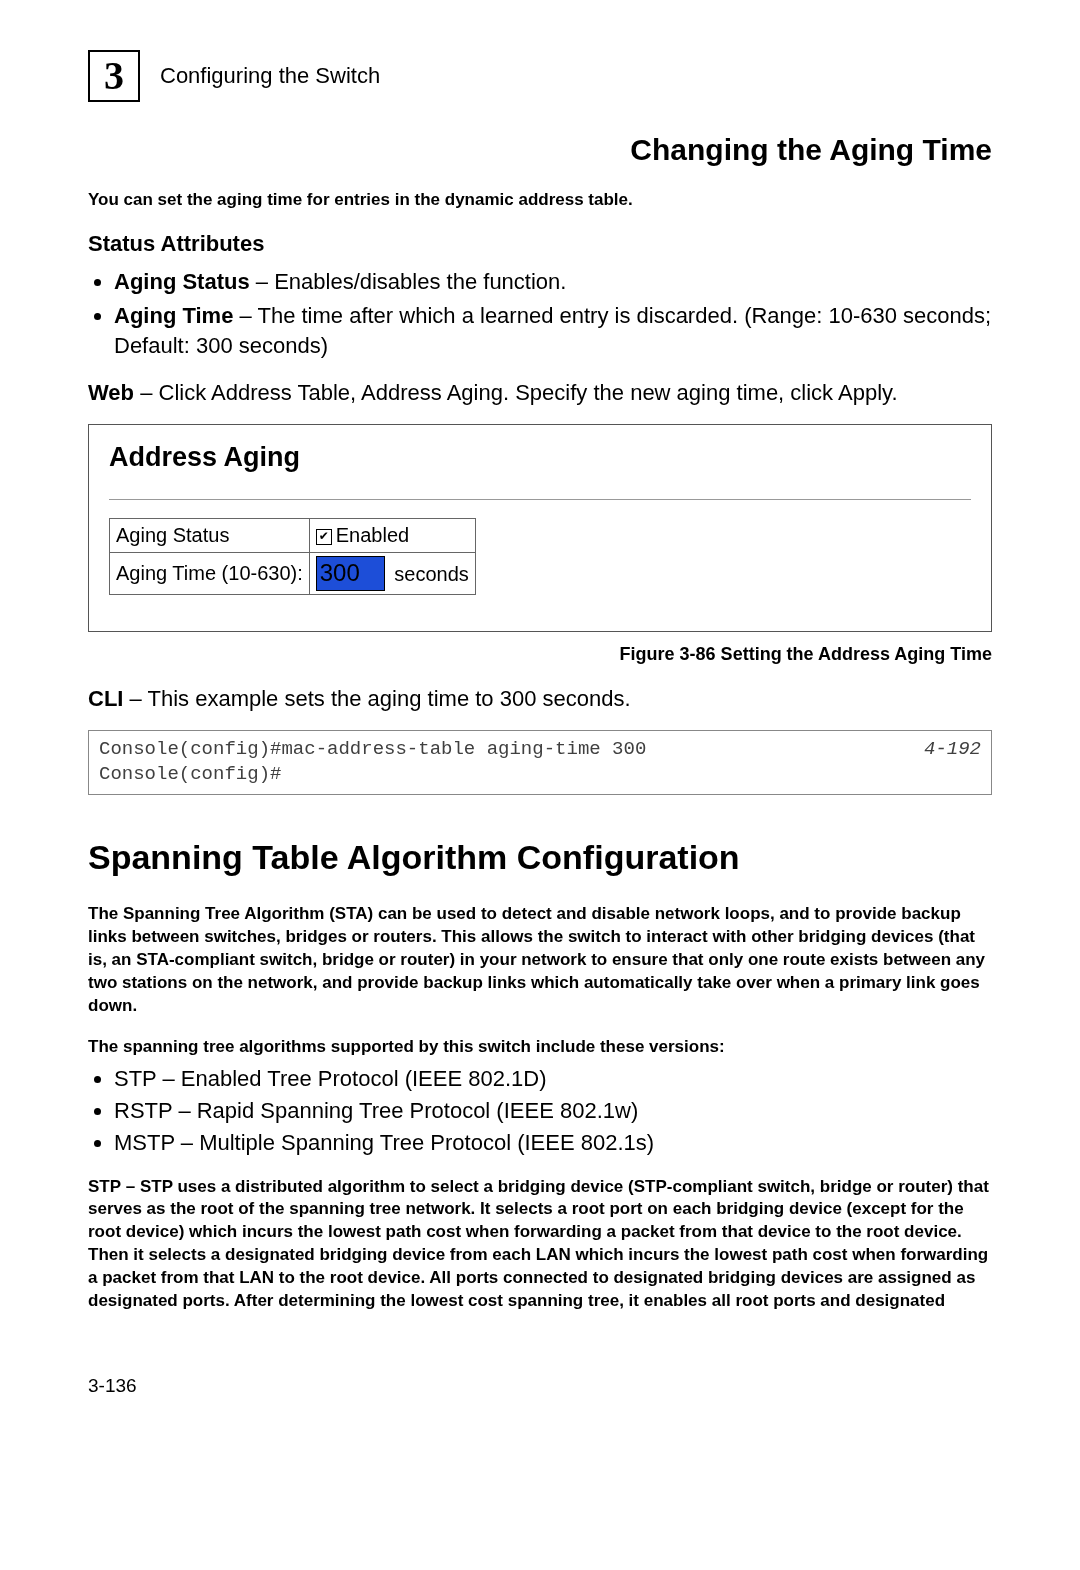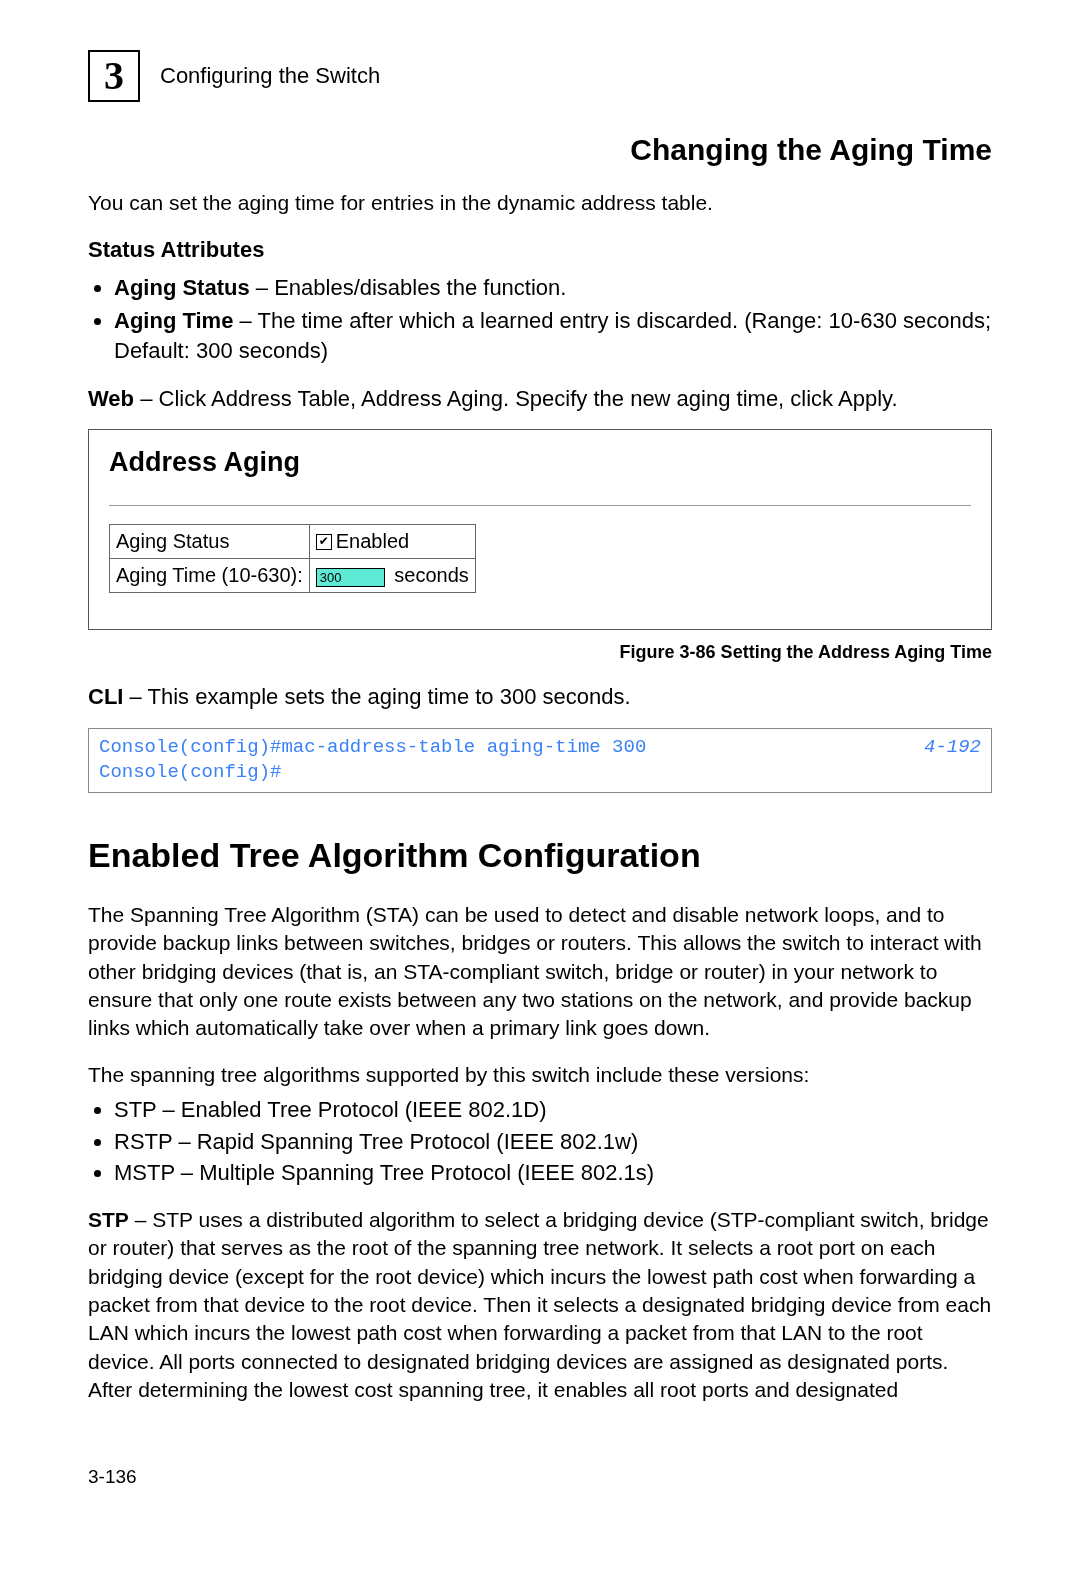--- a/index.html
+++ b/index.html
@@ -31,22 +31,23 @@
     .header-label {
       font-size: 22px;
     }
     h2.section {
       font-size: 30px;
       font-weight: bold;
       margin: 12px 0 18px 0;
       text-align: right;
     }
     .body-text {
-      font-size: 21px;
+      font-size: 17px;
       margin: 8px 0 18px 0;
+      font-weight: bold;
     }
     .sub-head {
       font-size: 22px;
       font-weight: bold;
       margin: 10px 0 8px 0;
     }
     ul.cmd-list {
       font-size: 22px;
       margin: 4px 0 18px 0;
       padding-left: 26px;
@@ -91,38 +92,38 @@
       border: 1px solid #000;
       font-size: 12px;
       line-height: 13px;
       text-align: center;
       vertical-align: middle;
       margin-right: 4px;
     }
     .num-input {
       display: inline-block;
       border: 1px solid #000;
-      font-size: 13px;
+      font-size: 24px;
       padding: 0 24px 0 3px;
-      background: #5eead4;
+      background: #1d4ed8;
       min-width: 40px;
       margin-right: 4px;
     }
     .figure-caption {
       text-align: right;
       font-size: 18px;
       font-weight: bold;
       margin: 10px 0 16px 0;
     }
     .code-box {
       border: 1px solid #888;
       padding: 6px 10px;
       font-family: "Courier New", monospace;
       font-size: 19px;
-      color: #3b82f6;
+      color: #404040;
       display: flex;
       justify-content: space-between;
       margin-bottom: 40px;
       white-space: pre;
     }
     .code-ref {
       font-style: italic;
     }
     h1.chapter-title {
       font-size: 34px;
@@ -194,21 +195,21 @@
 <p class="cli-line">
   <b>CLI</b><span> – This example sets the aging time to 300 seconds.</span>
 </p>
 
 <div class="code-box">
   <span>Console(config)#mac-address-table aging-time 300
 Console(config)#</span>
   <span class="code-ref">4-192</span>
 </div>
 
-<h1 class="chapter-title">Enabled Tree Algorithm Configuration</h1>
+<h1 class="chapter-title">Spanning Table Algorithm Configuration</h1>
 
 <p class="body-text">The Spanning Tree Algorithm (STA) can be used to detect and disable network loops, and to provide backup links between switches, bridges or routers. This allows the switch to interact with other bridging devices (that is, an STA-compliant switch, bridge or router) in your network to ensure that only one route exists between any two stations on the network, and provide backup links which automatically take over when a primary link goes down.</p>
 
 <p class="body-text" style="margin-bottom:4px;">The spanning tree algorithms supported by this switch include these versions:</p>
 
 <ul class="ver-list">
   <li>STP – Enabled Tree Protocol (IEEE 802.1D)</li>
   <li>RSTP – Rapid Spanning Tree Protocol (IEEE 802.1w)</li>
   <li>MSTP – Multiple Spanning Tree Protocol (IEEE 802.1s)</li>
 </ul>

